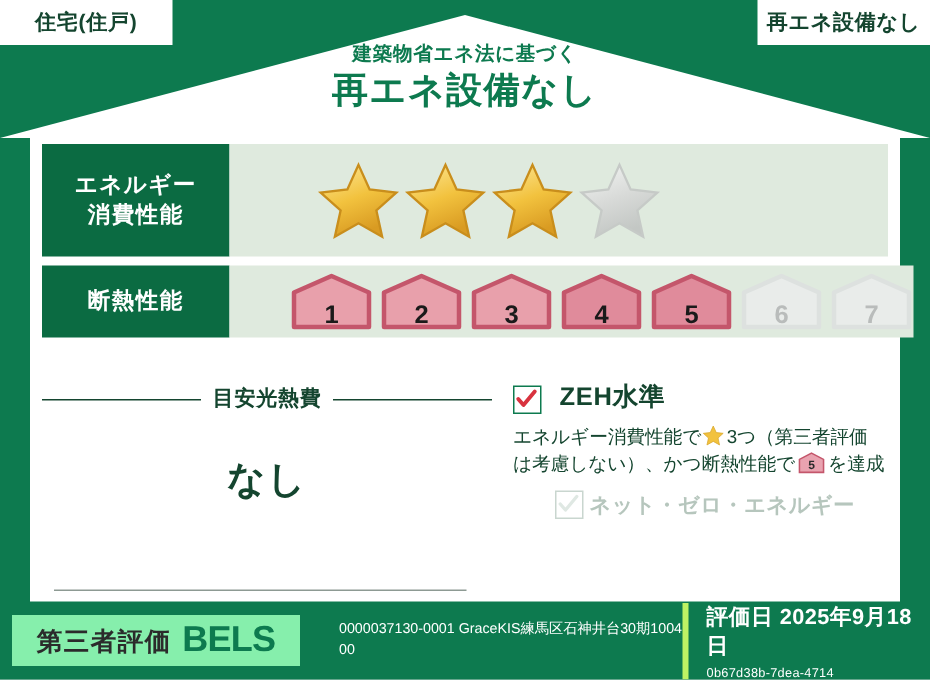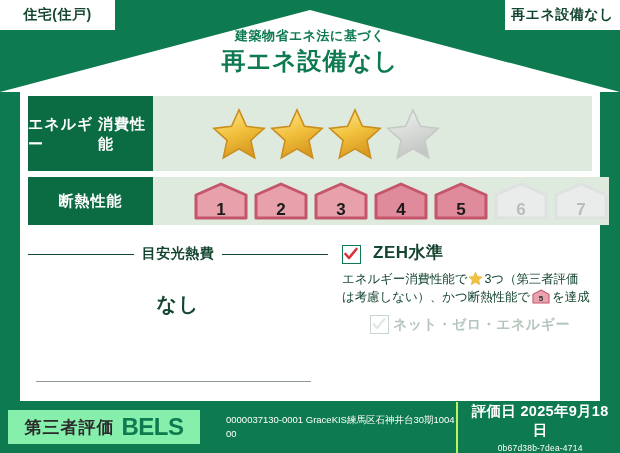--- a/index.html
+++ b/index.html
@@ -40,21 +40,21 @@
     position:absolute;left:20px;top:88px;width:580px;height:313px;
     background:#ffffff;z-index:3;box-sizing:border-box;
   }
 
   
   .perf-row{display:flex;align-items:stretch;}
   #row-energy{height:75px;margin:8px 0 0 8px;width:564px;}
   #row-insul{height:48px;margin:6px 0 0 8px;width:564px;}
   .row-label{
     background:#0b6b42;color:#fff;font-weight:bold;
-    display:flex;align-items:center;justify-content:center;
+    display:flex;flex-direction:column;align-items:center;justify-content:center;
     font-size:15px;line-height:1.3;letter-spacing:1px;
     width:125px;flex:0 0 125px;
   }
   .row-value{
     background:#dfeade;flex:1;display:flex;align-items:center;
     padding-left:10px;
   }
 
   
   .stars-wrap{display:flex;align-items:center;gap:2px;margin-left:48px;}
@@ -64,31 +64,31 @@
   .houses{display:flex;align-items:flex-end;gap:4px;margin-left:30px;}
   .house{width:56px;height:38px;position:relative;}
   .house .num{
     position:absolute;left:0;right:0;bottom:2px;text-align:center;
     font-size:17px;font-weight:bold;line-height:1;
   }
   .house.on .num{color:#1a1a1a;}
   .house.off .num{color:#b9bcbb;}
 
   
-  #lower{display:flex;margin:14px 0 0 8px;width:564px;height:165px;}
+  #lower{display:flex;margin:26px 0 0 8px;width:564px;height:165px;}
   #lower-left{width:300px;position:relative;}
   #lower-right{flex:1;position:relative;padding-left:14px;box-sizing:border-box;}
 
   .hdr-line{display:flex;align-items:center;margin-top:6px;}
   .hdr-line .rule{flex:1;height:1px;background:#14452f;}
   .hdr-line .txt{
     color:#14452f;font-weight:bold;font-size:14px;padding:0 8px;letter-spacing:.5px;
   }
   #cost-value{
-    text-align:center;color:#14452f;font-size:20px;font-weight:bold;
+    text-align:center;color:#14452f;font-size:25px;font-weight:bold;
     margin-top:28px;letter-spacing:1px;
   }
   #cost-underline{
     position:absolute;left:8px;bottom:22px;width:275px;height:1px;background:#8d9a93;
   }
 
   
   #zeh-head{display:flex;align-items:flex-end;gap:12px;margin-top:2px;}
   .chk{width:19px;height:19px;box-sizing:border-box;background:#fff;flex:0 0 19px;}
   .chk.on{border:1.6px solid #0d7a4f;}
@@ -115,22 +115,22 @@
     display:flex;align-items:center;justify-content:center;gap:7px;
     flex:0 0 192px;
   }
   #bels-jp{color:#2b2b2b;font-weight:bold;font-size:17px;letter-spacing:1px;}
   #bels-en{color:#0d7a4f;font-weight:bold;font-size:24px;letter-spacing:-.5px;text-align:right;}
   #footer-id{
     font-size:9.5px;line-height:1.45;margin-left:26px;width:250px;
     word-break:break-all;
   }
   #footer-right{
-    margin-left:auto;margin-right:10px;text-align:center;
-    padding-left:12px;border-left:2px solid #bef264;
+    margin-left:auto;margin-right:10px;text-align:left;
+    padding-left:12px;border-left:4px solid #bef264;
   }
   #footer-date{font-size:14.5px;font-weight:bold;letter-spacing:.3px;}
   #footer-hash{font-size:8.5px;margin-top:3px;letter-spacing:.2px;}
 </style>
 </head>
 <body>
 
 <div id="label-root">
 
   <svg id="roof" viewBox="0 0 620 92" preserveAspectRatio="none">

